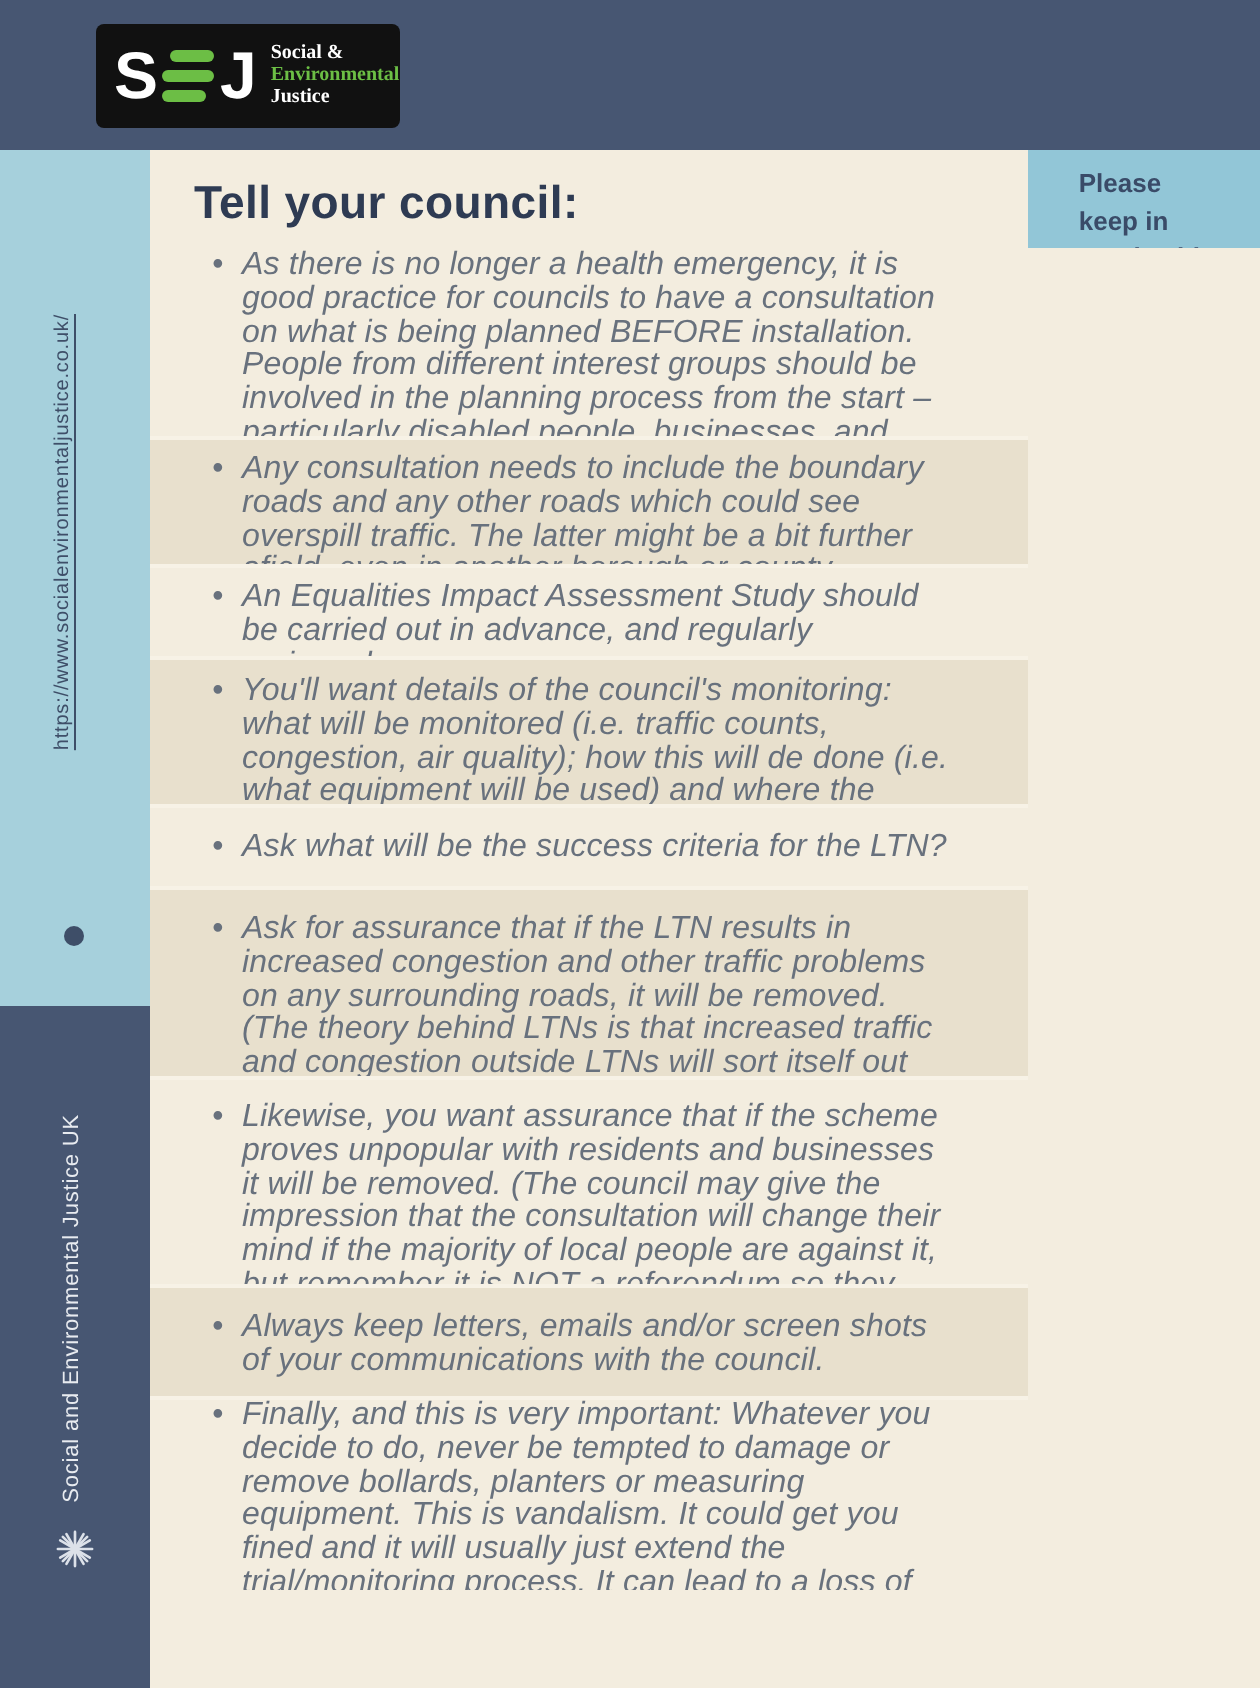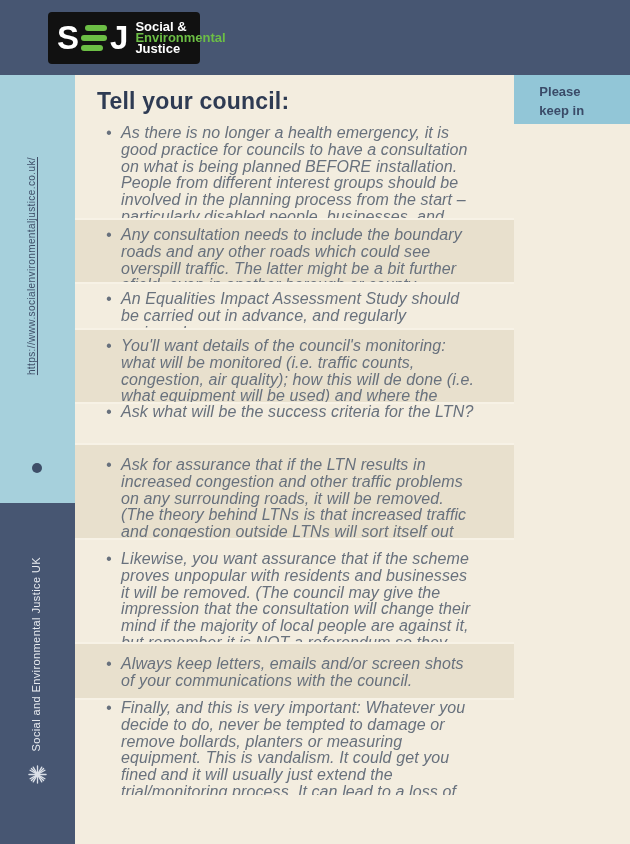--- a/index.html
+++ b/index.html
@@ -17,21 +17,21 @@
   .header{height:75px;background:var(--navy);display:flex;align-items:center;}
   .logo{width:152px;height:52px;background:var(--logo-black);border-radius:4px;
         margin-left:48px;display:flex;align-items:center;padding:0 9px;flex-shrink:0;}
   .logo-mark{display:flex;align-items:center;gap:3px;}
   .logo-letter{color:#fff;font-weight:bold;font-size:33px;line-height:1;letter-spacing:-1px;}
   .logo-ebars{display:flex;flex-direction:column;gap:4px;width:26px;}
   .logo-ebars i{display:block;height:6px;border-radius:3px;background:var(--logo-green);}
   .logo-ebars i:nth-child(1){width:22px;align-self:flex-end;}
   .logo-ebars i:nth-child(2){width:26px;}
   .logo-ebars i:nth-child(3){width:22px;}
-  .logo-tagline{margin-left:8px;font-size:13px;font-weight:bold;line-height:11px;color:#fff;}
+  .logo-tagline{margin-left:8px;font-size:10px;font-weight:bold;line-height:11px;color:#fff;font-family:Liberation Serif, serif;}
   .logo-tagline .green{color:var(--logo-green);}
   .header-titles{margin-left:14px;color:var(--cream-text);}
   .header-title{font-size:20.5px;font-weight:bold;letter-spacing:.2px;}
   .header-subtitle{font-size:14.5px;font-weight:bold;margin-top:5px;}
 
   
   .doc-body{display:flex;height:769px;}
   .sidebar{width:75px;position:relative;flex-shrink:0;}
   .sidebar-top{height:428px;background:var(--sidebar-blue);}
   .sidebar-bottom{height:341px;background:var(--navy);}
@@ -52,21 +52,21 @@
   .band h1{font-size:23px;font-weight:bold;color:var(--heading-text);margin:0 0 10px 22px;
            letter-spacing:.2px;}
   .band ul{list-style:none;}
   .band li{position:relative;margin:0 40px 0 46px;font-size:16px;line-height:16.8px;
            color:var(--body-text);letter-spacing:.1px;font-style:italic;}
   .band li::before{content:"•";position:absolute;left:-15px;color:var(--body-text);}
   .s1{height:143px;padding-top:13px;border-top:none;}
   .s2{height:64px;padding-top:7px;}
   .s3{height:46px;padding-top:7px;}
   .s4{height:74px;padding-top:8px;}
-  .s5{height:41px;}
+  .s5{height:41px;padding-top:12px;}
   .s6{height:95px;padding-top:12px;}
   .s7{height:104px;padding-top:11px;}
   .s8{height:56px;padding-top:12px;}
   .s9{height:97px;padding-top:0;}
 
   
   .footer{height:49px;background:var(--footer-blue);padding:8px 20px 0 25px;overflow:hidden;}
   .footer p{font-size:13px;font-weight:bold;line-height:18.5px;color:var(--footer-text);}
   .footer a{color:var(--footer-text);text-decoration:underline;}
 </style>

